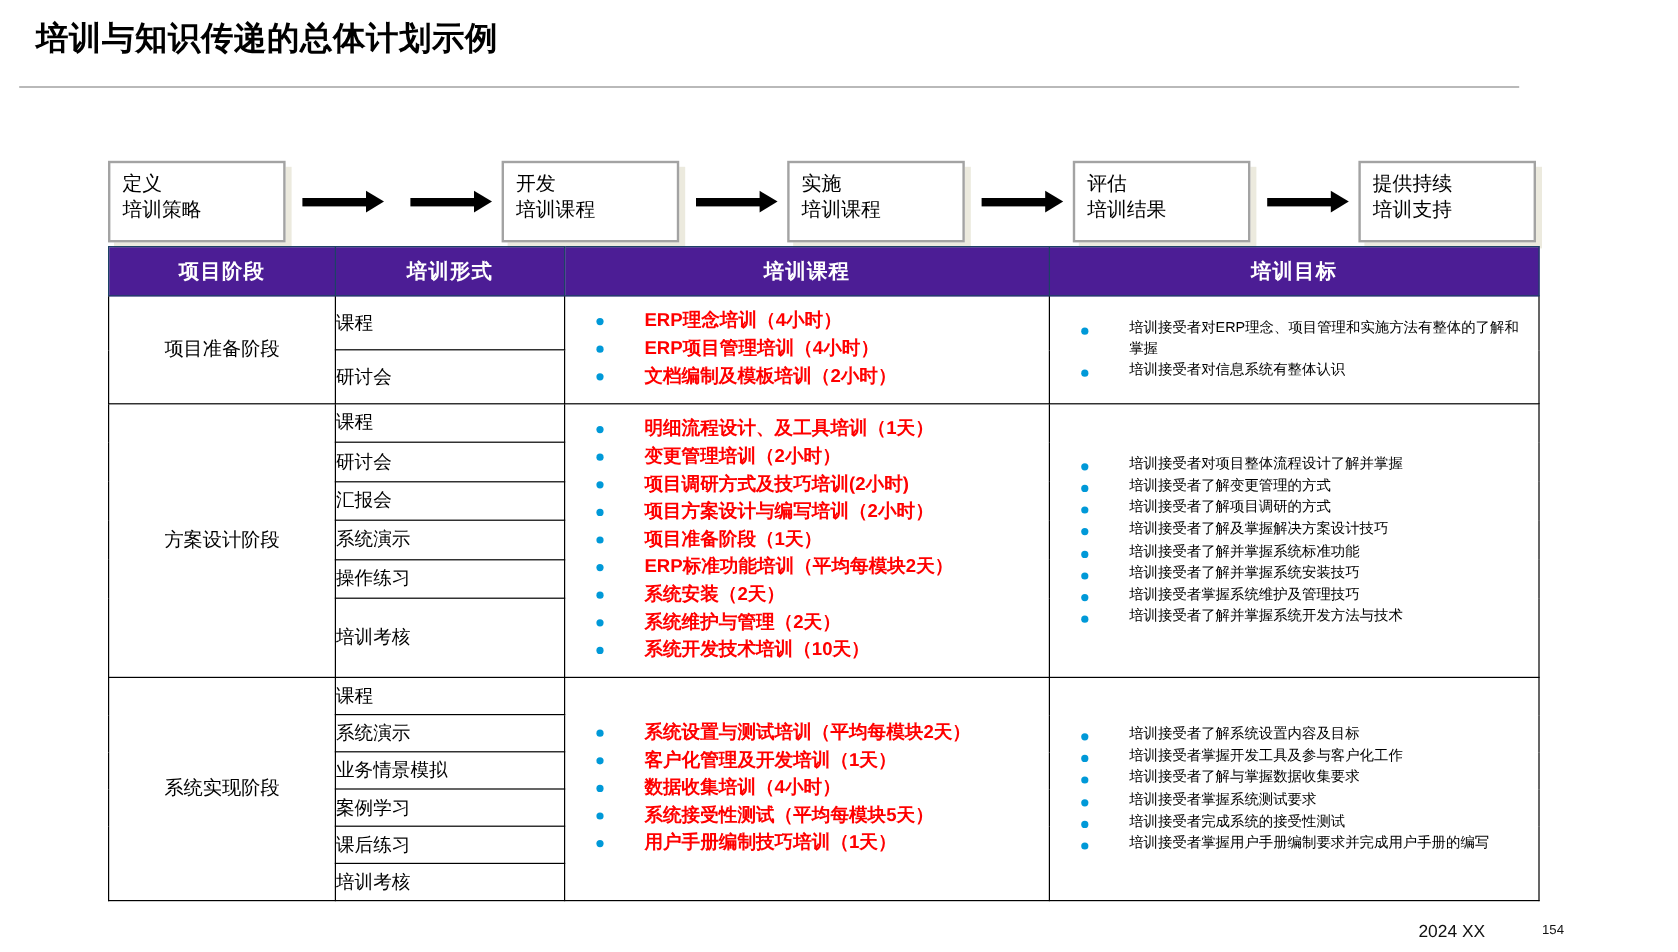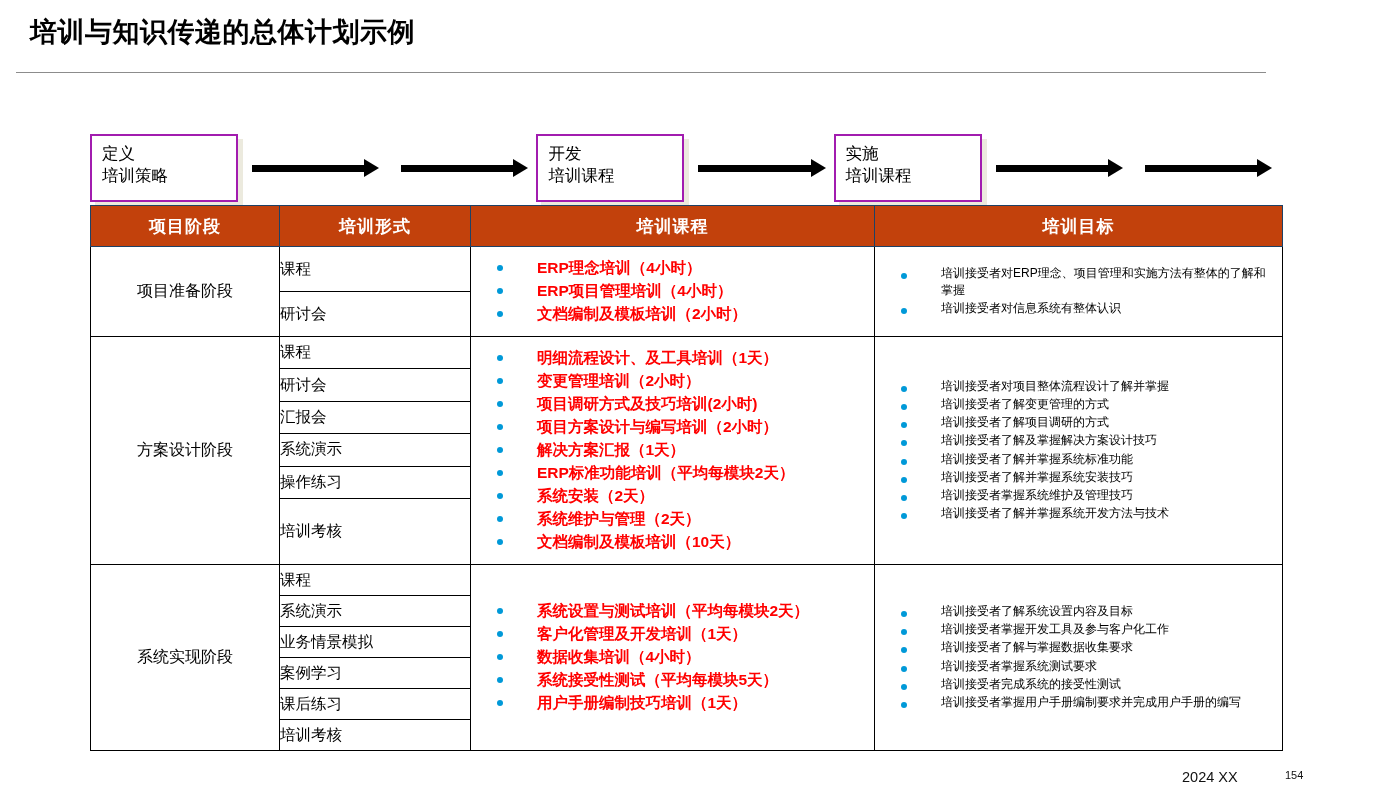--- a/index.html
+++ b/index.html
@@ -43,21 +43,21 @@
     top: 134px;
     width: 1190px;
     height: 68px;
     display: flex;
     align-items: stretch;
   }
   .proc-box {
     position: relative;
     width: 148px;
     flex: 0 0 148px;
-    border: 2px solid #a21caf;
+    border: 2px solid #a3a3a3;
     background: #ffffff;
     box-shadow: 5px 5px 0 0 #eceade;
     box-sizing: border-box;
     padding: 6px 0 0 10px;
     font-size: 16.5px;
     line-height: 1.35;
     color: #000;
   }
   .proc-box .ln { display: block; white-space: nowrap; }
 
@@ -97,21 +97,21 @@
     width: 1188px;
     border-collapse: collapse;
     table-layout: fixed;
   }
   #plan-table td, #plan-table th {
     border: 1px solid #000;
     vertical-align: middle;
     padding: 0;
   }
   #plan-table thead th {
-    background: #c2410c;
+    background: #4c1d95;
     color: #ffffff;
     font-size: 17px;
     font-weight: bold;
     height: 40px;
     text-align: center;
     border-color: #1d4166;
     letter-spacing: 1px;
   }
   .col-stage  { width: 188px; }
   .col-form   { width: 190px; }
@@ -206,23 +206,31 @@
       <div class="head"></div>
     </div>
     <div class="proc-box">
       <span class="ln">实施</span>
       <span class="ln">培训课程</span>
     </div>
     <div class="proc-arrow">
       <div class="shaft"></div>
       <div class="head"></div>
     </div>
-    <div class="proc-arrow">
-      <div class="shaft"></div>
-      <div class="head"></div>
+    <div class="proc-box">
+      <span class="ln">评估</span>
+      <span class="ln">培训结果</span>
+    </div>
+    <div class="proc-arrow">
+      <div class="shaft"></div>
+      <div class="head"></div>
+    </div>
+    <div class="proc-box">
+      <span class="ln">提供持续</span>
+      <span class="ln">培训支持</span>
     </div>
   </div>
 
 <table id="plan-table">
   <thead>
     <tr>
       <th class="col-stage">项目阶段</th>
       <th class="col-form">培训形式</th>
       <th class="col-course">培训课程</th>
       <th class="col-goal">培训目标</th>
@@ -251,25 +259,25 @@
       </tr>
       <tr>
         <td class="stage-cell" rowspan="6">方案设计阶段</td>
         <td class="form-cell">课程</td>
         <td class="course-cell" rowspan="6">
           <ul class="inner-list courses">
             <li>明细流程设计、及工具培训（1天）</li>
             <li>变更管理培训（2小时）</li>
             <li>项目调研方式及技巧培训(2小时)</li>
             <li>项目方案设计与编写培训（2小时）</li>
-            <li>解决方案汇报（1天）</li>
+            <li>项目准备阶段（1天）</li>
             <li>ERP标准功能培训（平均每模块2天）</li>
             <li>系统安装（2天）</li>
             <li>系统维护与管理（2天）</li>
-            <li>文档编制及模板培训（10天）</li>
+            <li>系统开发技术培训（10天）</li>
           </ul>
         </td>
         <td class="goal-cell" rowspan="6">
           <ul class="inner-list goals">
             <li>培训接受者对项目整体流程设计了解并掌握</li>
             <li>培训接受者了解变更管理的方式</li>
             <li>培训接受者了解项目调研的方式</li>
             <li>培训接受者了解及掌握解决方案设计技巧</li>
             <li>培训接受者了解并掌握系统标准功能</li>
             <li>培训接受者了解并掌握系统安装技巧</li>

